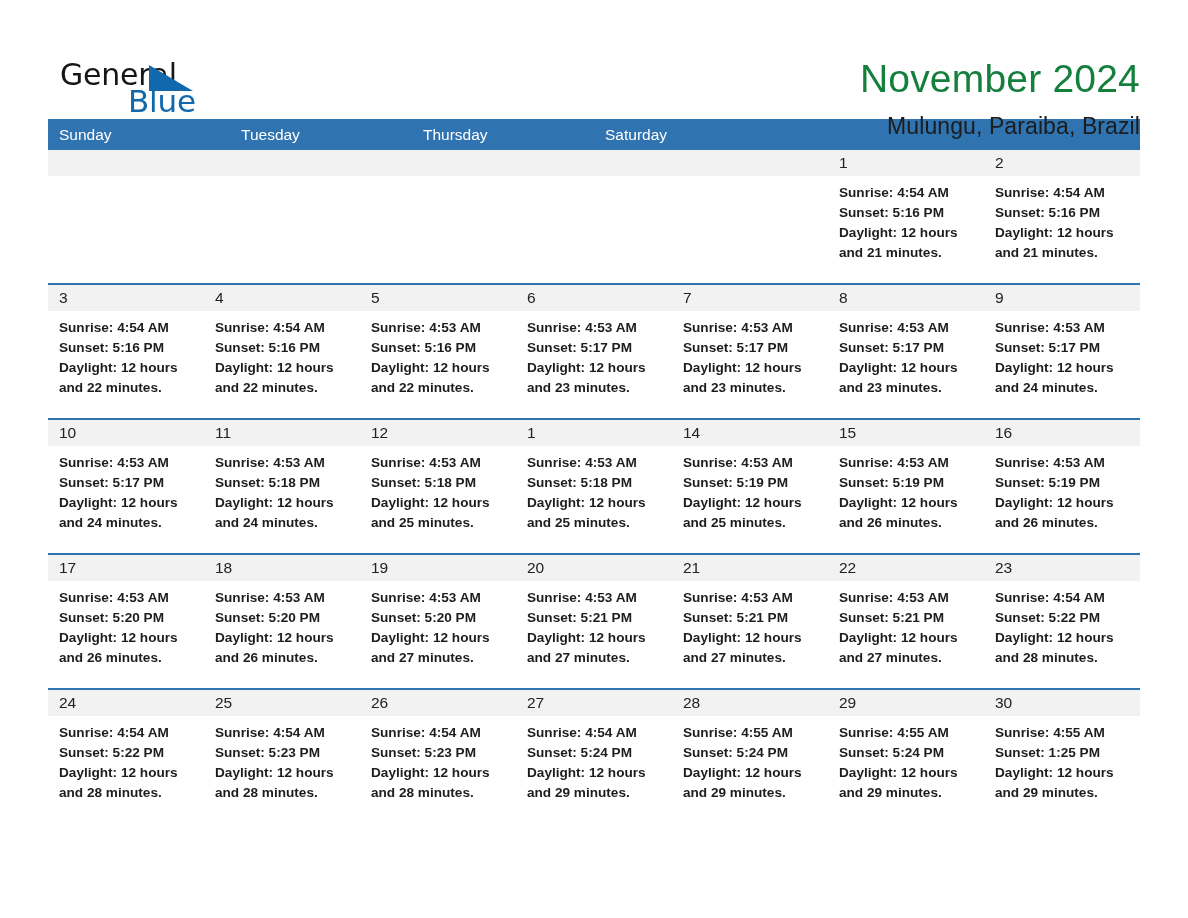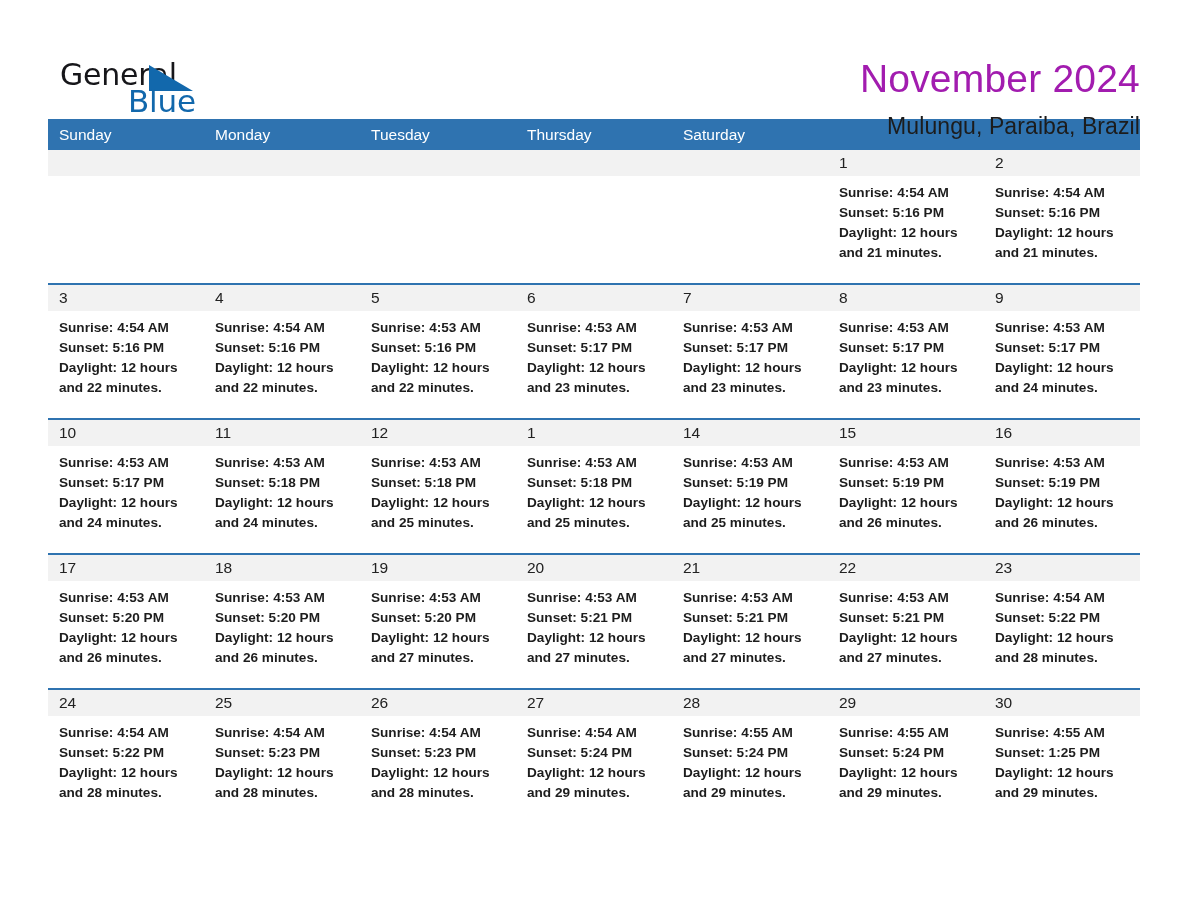--- a/index.html
+++ b/index.html
@@ -69,40 +69,40 @@
     font-weight: 400;
     letter-spacing: -0.2px;
   }
   .titles {
     text-align: right;
     padding-top: 2px;
   }
   .cal-title {
     font-size: 39px;
     font-weight: 400;
-    color: #a21caf;
+    color: #15803d;
     line-height: 1.05;
     letter-spacing: 0.2px;
   }
   .cal-subtitle {
     font-size: 23px;
     font-weight: 400;
     color: #1c1c1c;
     margin-top: 13px;
     letter-spacing: 0.1px;
   }
 
   
   .calendar {
     width: 1092px;
     margin-top: 9px;
   }
   .weekday-row {
     display: grid;
-    grid-template-columns: repeat(7, 1fr);
+    grid-template-columns: repeat(6, 1fr);
     background: #2f73b0;
     height: 31px;
   }
   .weekday {
     color: #ffffff;
     font-size: 15.5px;
     line-height: 31px;
     padding-left: 11px;
     box-sizing: border-box;
     white-space: nowrap;
@@ -159,21 +159,20 @@
     </div>
     <div class="titles">
       <div class="cal-title">November 2024</div>
       <div class="cal-subtitle">Mulungu, Paraiba, Brazil</div>
     </div>
   </div>
 
   <div class="calendar">
     <div class="weekday-row" id="weekday-row">
         <div class="weekday">Sunday</div>
-        <div class="weekday">Monday</div>
         <div class="weekday">Tuesday</div>
         <div class="weekday">Thursday</div>
         <div class="weekday">Saturday</div>
       </div>
     <div id="weeks-container">
         <div class="week">
           <div class="week-grid">
             <div class="daycell empty">
               <div class="day-number"></div>
             </div>

